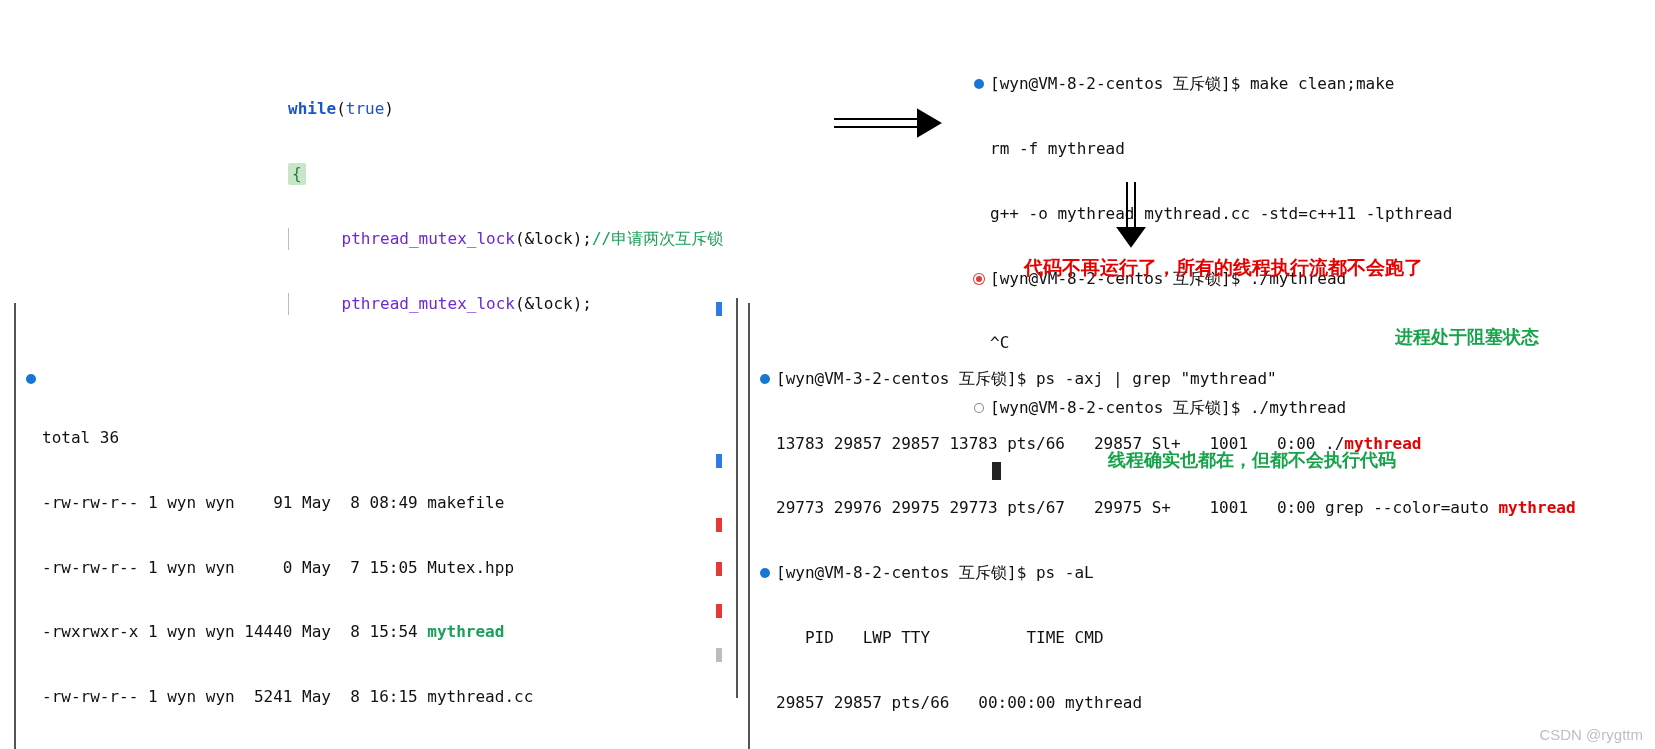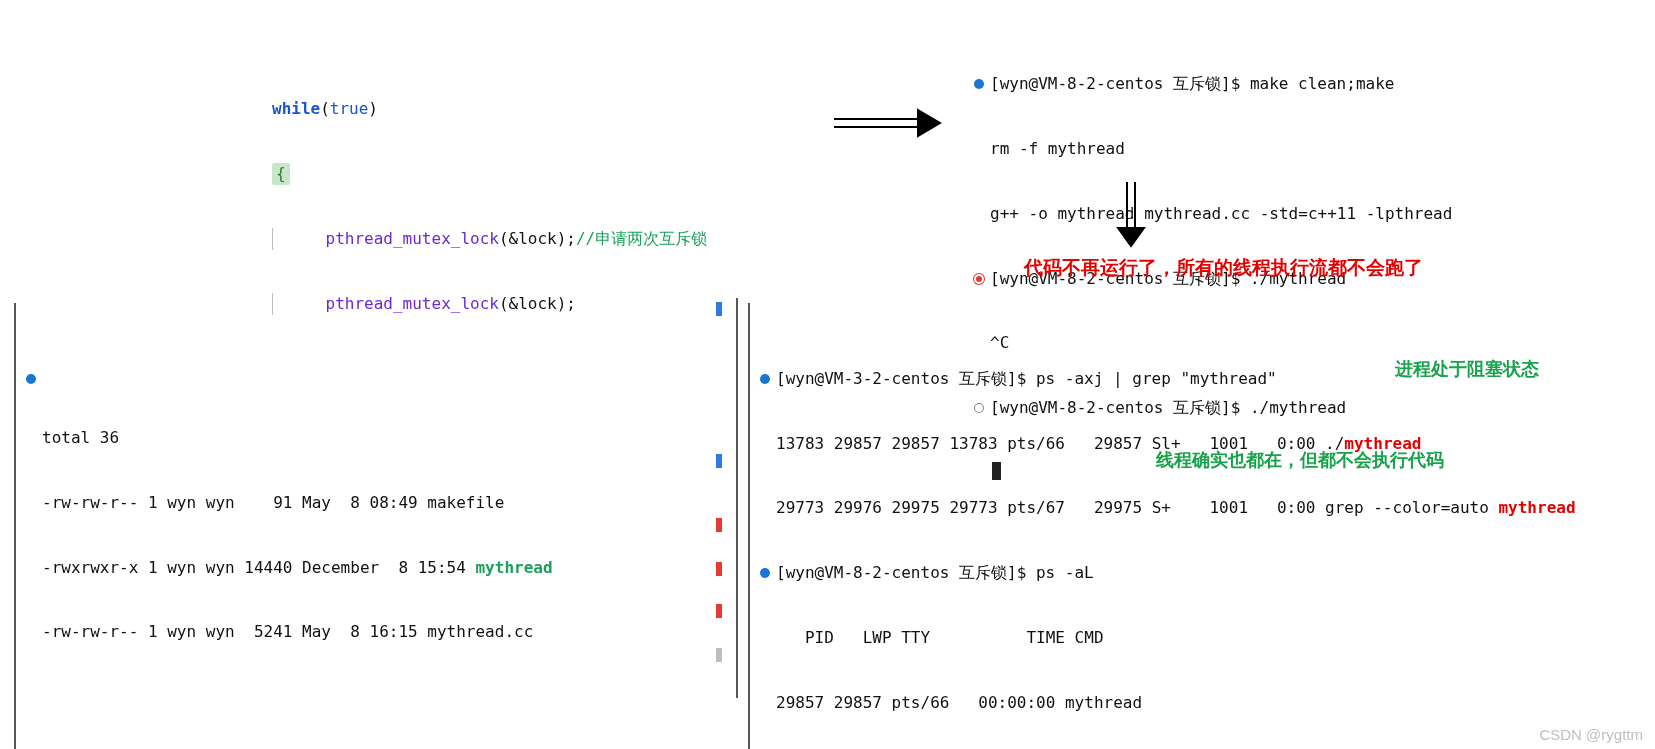--- a/index.html
+++ b/index.html
@@ -1,19 +1,19 @@
 <!DOCTYPE html>
 <html><head>
 <meta charset="utf-8">
 <style>
   html,body{margin:0;padding:0;background:#fff;font-family:Consolas,Menlo,"DejaVu Sans Mono",monospace;color:#111;}
   .page{position:relative;width:1655px;height:749px;}
   .mono{font-family:Consolas,Menlo,"DejaVu Sans Mono",monospace;font-size:16px;line-height:1.35;white-space:pre;}
   
-  .code{position:absolute;left:272px;top:55px;}
+  .code{position:absolute;left:288px;top:55px;}
   .code-row{display:flex;align-items:center;gap:0;}
   .kw-blue{color:#1a55cc;font-weight:600;}
   .kw-true{color:#1a55cc;}
   .brace{color:#2e7d32;}
   .fn-call{color:#6d28d9;}
   .str-comment{color:#1aa05a;}
   .guide{display:inline-block;width:1px;height:22px;background:#bdbdbd;margin-right:14px;}
   .brace-hl{background:#c8e6c9;padding:0 4px;border-radius:2px;}
   
   .term{position:absolute;}
@@ -81,21 +81,22 @@
   <polygon points="2,48 15,66 28,48" stroke-width="2" fill="#000"></polygon>
 </svg>
 
 <div class="annot-red" style="position:absolute;left:1024px;top:255px;">代码不再运行了，所有的线程执行流都不会跑了</div>
 
 <div class="term mono" style="left:28px;top:303px;width:640px;">
   <div class="gutter"></div>
   <div class="tline"><span class="bullet b-blue"></span></div>
   <div class="tline"><span class="noind"></span><span>total 36</span></div>
   <div class="tline"><span class="noind"></span><span>-rw-rw-r-- 1 wyn wyn    91 May  8 08:49 makefile</span></div>
-  <div class="tline"><span class="noind"></span><span>-rwxrwxr-x 1 wyn wyn 14440 December  8 15:54 </span><span class="green">mythread</span></div>
+  <div class="tline"><span class="noind"></span><span>-rw-rw-r-- 1 wyn wyn     0 May  7 15:05 Mutex.hpp</span></div>
+  <div class="tline"><span class="noind"></span><span>-rwxrwxr-x 1 wyn wyn 14440 May  8 15:54 </span><span class="green">mythread</span></div>
   <div class="tline"><span class="noind"></span><span>-rw-rw-r-- 1 wyn wyn  5241 May  8 16:15 mythread.cc</span></div>
   
   
   
   
   
   
   
   
   
@@ -124,17 +125,17 @@
   <div class="tline"><span class="noind"></span><span>   PID   LWP TTY          TIME CMD</span></div>
   <div class="tline"><span class="noind"></span><span>29857 29857 pts/66   00:00:00 mythread</span></div>
   
   
   
   
   
   
 </div>
 
-<div class="annot-green" style="position:absolute;left:1395px;top:325px;margin-top:32px;">进程处于阻塞状态</div>
-<div class="annot-green" style="position:absolute;left:1156px;top:448px;">线程确实也都在，但都不会执行代码</div>
+<div class="annot-green" style="position:absolute;left:1395px;top:325px;">进程处于阻塞状态</div>
+<div class="annot-green" style="position:absolute;left:1108px;top:448px;">线程确实也都在，但都不会执行代码</div>
 
 <div class="watermark">CSDN @rygttm</div>
 </div>
 
 </body></html>

